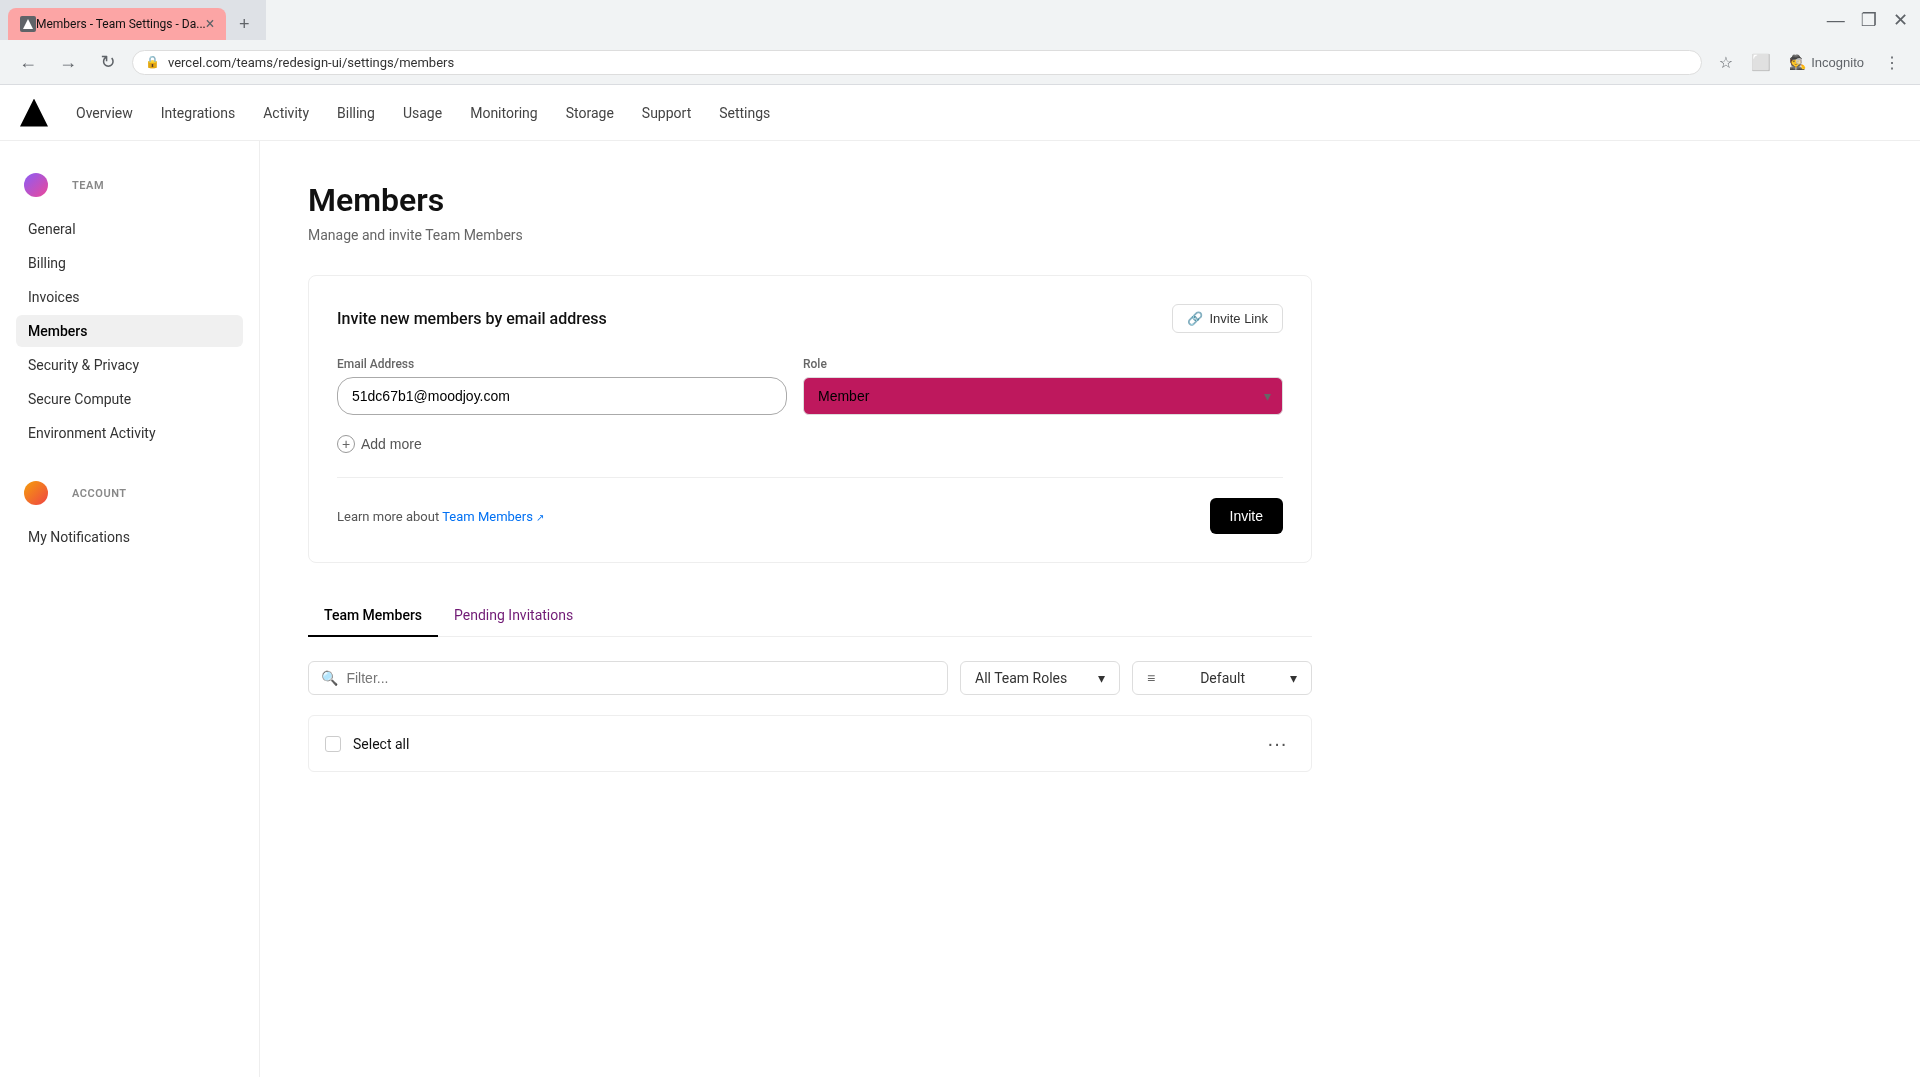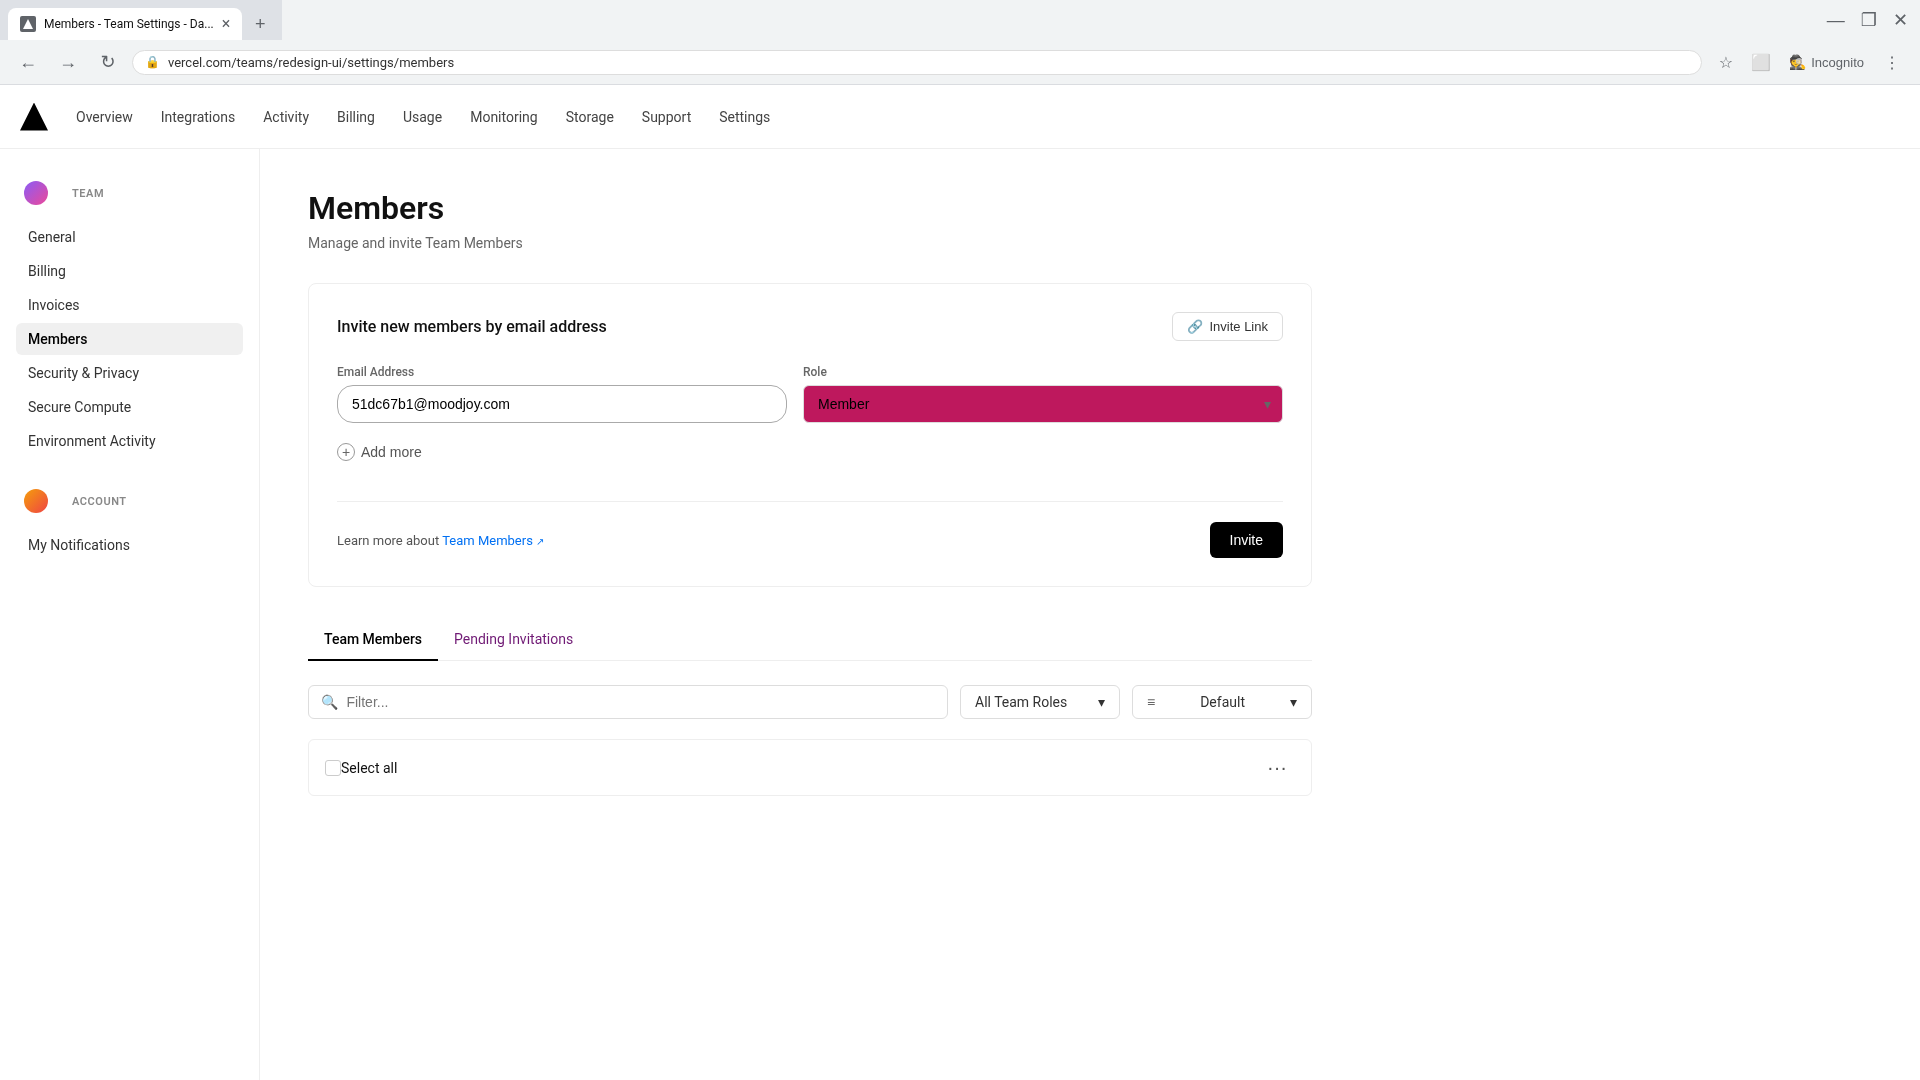--- a/index.html
+++ b/index.html
@@ -1,39 +1,39 @@
 <!DOCTYPE html>
 <html><head>
   <meta charset="utf-8">
   <style>
     * { box-sizing: border-box; margin: 0; padding: 0; }
     body { font-family: -apple-system, BlinkMacSystemFont, 'Segoe UI', Roboto, sans-serif; background: #fff; color: #111; font-size: 14px; }
 
     
     .browser-chrome { background: #f1f3f4; border-bottom: 1px solid #dadce0; }
     .browser-tabs { display: flex; align-items: center; padding: 8px 8px 0; gap: 4px; background: #dee1e6; }
-    .browser-tab { display: flex; align-items: center; gap: 8px; padding: 8px 12px; background: #ffffff; border-radius: 8px 8px 0 0; font-size: 13px; min-width: 180px; max-width: 240px; }
+    .browser-tab { display: flex; align-items: center; padding: 8px 12px; background: #fca5a5; border-radius: 8px 8px 0 0; font-size: 13px; min-width: 180px; max-width: 240px; }
     .browser-tab .tab-favicon { width: 16px; height: 16px; background: #5f6368; border-radius: 2px; display: flex; align-items: center; justify-content: center; }
     .browser-tab .tab-title { flex: 1; overflow: hidden; text-overflow: ellipsis; white-space: nowrap; font-size: 12px; }
     .browser-tab .tab-close { cursor: pointer; color: #5f6368; font-size: 16px; line-height: 1; }
     .browser-tab-new { background: transparent; border: none; width: 28px; height: 28px; border-radius: 50%; display: flex; align-items: center; justify-content: center; cursor: pointer; font-size: 18px; color: #5f6368; }
     .window-controls { display: flex; gap: 8px; margin-left: auto; align-items: center; padding-right: 8px; }
     .window-control { background: none; border: none; cursor: pointer; color: #5f6368; font-size: 18px; padding: 4px; }
     .tabs-row { display: flex; align-items: center; justify-content: space-between; }
 
     .browser-toolbar { display: flex; align-items: center; padding: 6px 12px; gap: 8px; background: #f1f3f4; }
     .nav-btn { background: none; border: none; cursor: pointer; color: #5f6368; font-size: 18px; padding: 4px 6px; border-radius: 50%; width: 32px; height: 32px; display: flex; align-items: center; justify-content: center; }
     .address-bar { flex: 1; display: flex; align-items: center; background: #fff; border: 1px solid #ddd; border-radius: 20px; padding: 4px 12px; gap: 8px; font-size: 14px; }
     .address-bar-url { flex: 1; color: #333; font-size: 13px; }
     .toolbar-actions { display: flex; align-items: center; gap: 4px; }
     .toolbar-icon { background: none; border: none; cursor: pointer; color: #5f6368; font-size: 16px; padding: 4px 6px; border-radius: 50%; width: 32px; height: 32px; display: flex; align-items: center; justify-content: center; }
     .incognito-badge { background: none; border: none; cursor: pointer; display: flex; align-items: center; gap: 4px; color: #5f6368; font-size: 13px; padding: 4px 8px; border-radius: 20px; }
 
     
-    .app-nav { display: flex; align-items: center; padding: 0 20px; border-bottom: 1px solid #eee; height: 64px; gap: 4px; }
+    .app-nav { display: flex; align-items: center; padding: 0 20px; border-bottom: 1px solid #eee; height: 56px; gap: 4px; }
     .app-logo { width: 28px; height: 28px; background: #000; clip-path: polygon(50% 0%, 0% 100%, 100% 100%); margin-right: 12px; flex-shrink: 0; }
     .nav-item { padding: 8px 12px; color: #444; text-decoration: none; font-size: 14px; border-radius: 6px; cursor: pointer; }
 
     
     .layout { display: flex; min-height: calc(1080px - 56px - 88px); }
 
     
     .sidebar { width: 260px; padding: 24px 16px; flex-shrink: 0; border-right: 1px solid #eee; }
     .sidebar-section { margin-bottom: 24px; }
     .sidebar-account { display: flex; align-items: center; gap: 24px; padding: 8px; margin-bottom: 8px; }
@@ -57,41 +57,41 @@
 
     .form-row { display: flex; gap: 16px; margin-bottom: 16px; justify-content: space-between; }
     .form-group { display: flex; flex-direction: column; gap: 6px; }
     .form-group.email { flex: 1; }
     .form-group.role { width: 480px; }
     .form-label { font-size: 12px; color: #666; font-weight: 500; }
     .form-input { padding: 10px 14px; border: 1.5px solid #aaa; border-radius: 16px; font-size: 14px; outline: none; }
 
     .add-more-btn { display: flex; align-items: center; gap: 6px; color: #555; background: none; border: none; cursor: pointer; font-size: 14px; padding: 4px 0; }
 
-    .invite-footer { display: flex; align-items: center; justify-content: space-between; margin-top: 36px; padding-top: 20px; border-top: 1px solid #eee; }
+    .invite-footer { display: flex; align-items: center; justify-content: space-between; margin-top: 20px; padding-top: 20px; border-top: 1px solid #eee; }
     .learn-more { font-size: 13px; color: #555; }
     .learn-more a { color: #0070f3; text-decoration: none; }
     .invite-btn { background: #000; color: #fff; border: none; border-radius: 6px; padding: 10px 20px; font-size: 14px; cursor: pointer; font-weight: 500; }
 
     
     .members-tabs { display: flex; gap: 0; border-bottom: 1px solid #eee; margin-bottom: 24px; }
     .members-tab { padding: 12px 16px; cursor: pointer; font-size: 14px; color: #701a75; border-bottom: 2px solid transparent; margin-bottom: -1px; }
     .members-tab.active { color: #000; border-bottom: 2px solid #000; font-weight: 500; }
 
     
     .filter-bar { display: flex; gap: 12px; margin-bottom: 20px; }
     .filter-search { flex: 1; display: flex; align-items: center; gap: 8px; border: 1px solid #ddd; border-radius: 6px; padding: 8px 12px; }
     .filter-search input { border: none; outline: none; flex: 1; font-size: 14px; color: #999; }
     .filter-search-icon { color: #999; font-size: 14px; }
     .filter-dropdown { display: flex; align-items: center; gap: 6px; border: 1px solid #ddd; border-radius: 6px; padding: 8px 14px; cursor: pointer; font-size: 14px; color: #333; background: #fff; min-width: 160px; justify-content: space-between; }
     .filter-dropdown-sort { display: flex; align-items: center; gap: 6px; border: 1px solid #ddd; border-radius: 6px; padding: 8px 14px; cursor: pointer; font-size: 14px; color: #333; background: #fff; min-width: 180px; justify-content: space-between; }
 
     
     .select-all-row { display: flex; align-items: center; justify-content: space-between; padding: 12px 16px; border: 1px solid #eee; border-radius: 6px; margin-top: 8px; }
-    .select-all-left { display: flex; align-items: flex-start; gap: 0; }
+    .select-all-left { display: flex; align-items: flex-start; gap: 12px; }
     .checkbox { width: 16px; height: 16px; border: 1.5px solid #ccc; border-radius: 3px; cursor: pointer; }
     .more-btn { background: none; border: none; cursor: pointer; color: #555; font-size: 20px; padding: 4px 8px; }
 
     .role-select-wrapper { position: relative; display: flex; align-items: center; }
     .role-select-wrapper select { width: 100%; padding: 10px 36px 10px 14px; border: 1px solid #ddd; border-radius: 6px; font-size: 14px; appearance: none; background: #be185d; cursor: pointer; }
     .role-chevron { position: absolute; right: 12px; pointer-events: none; color: #666; }
   </style>
 </head>
 <body>
 

